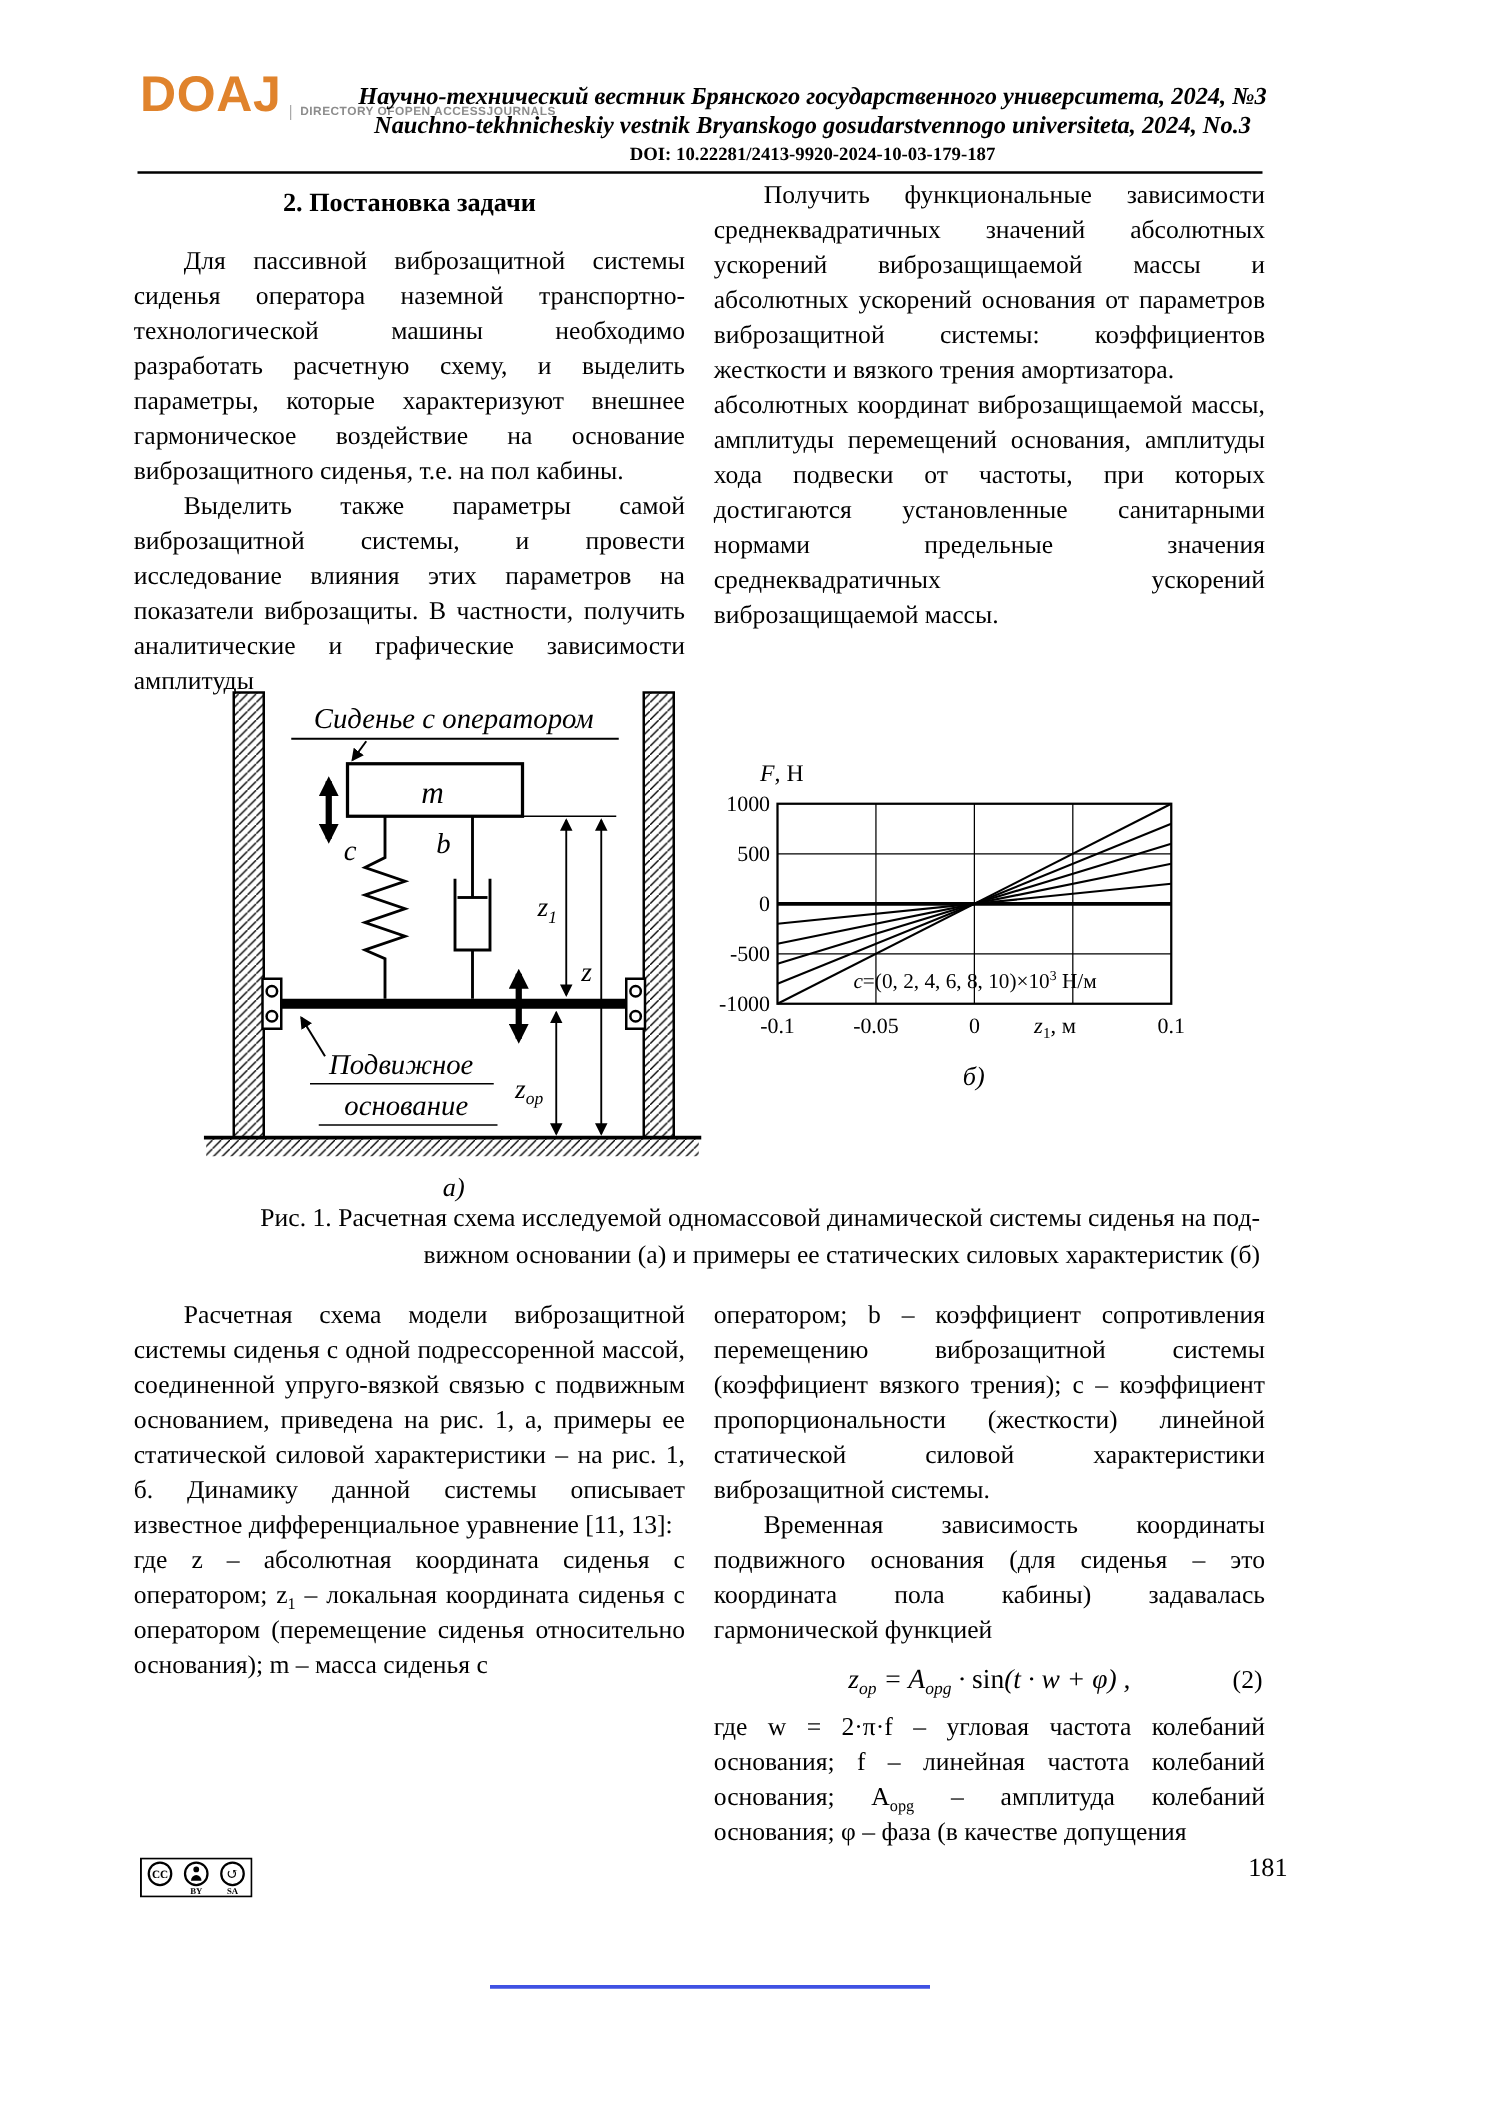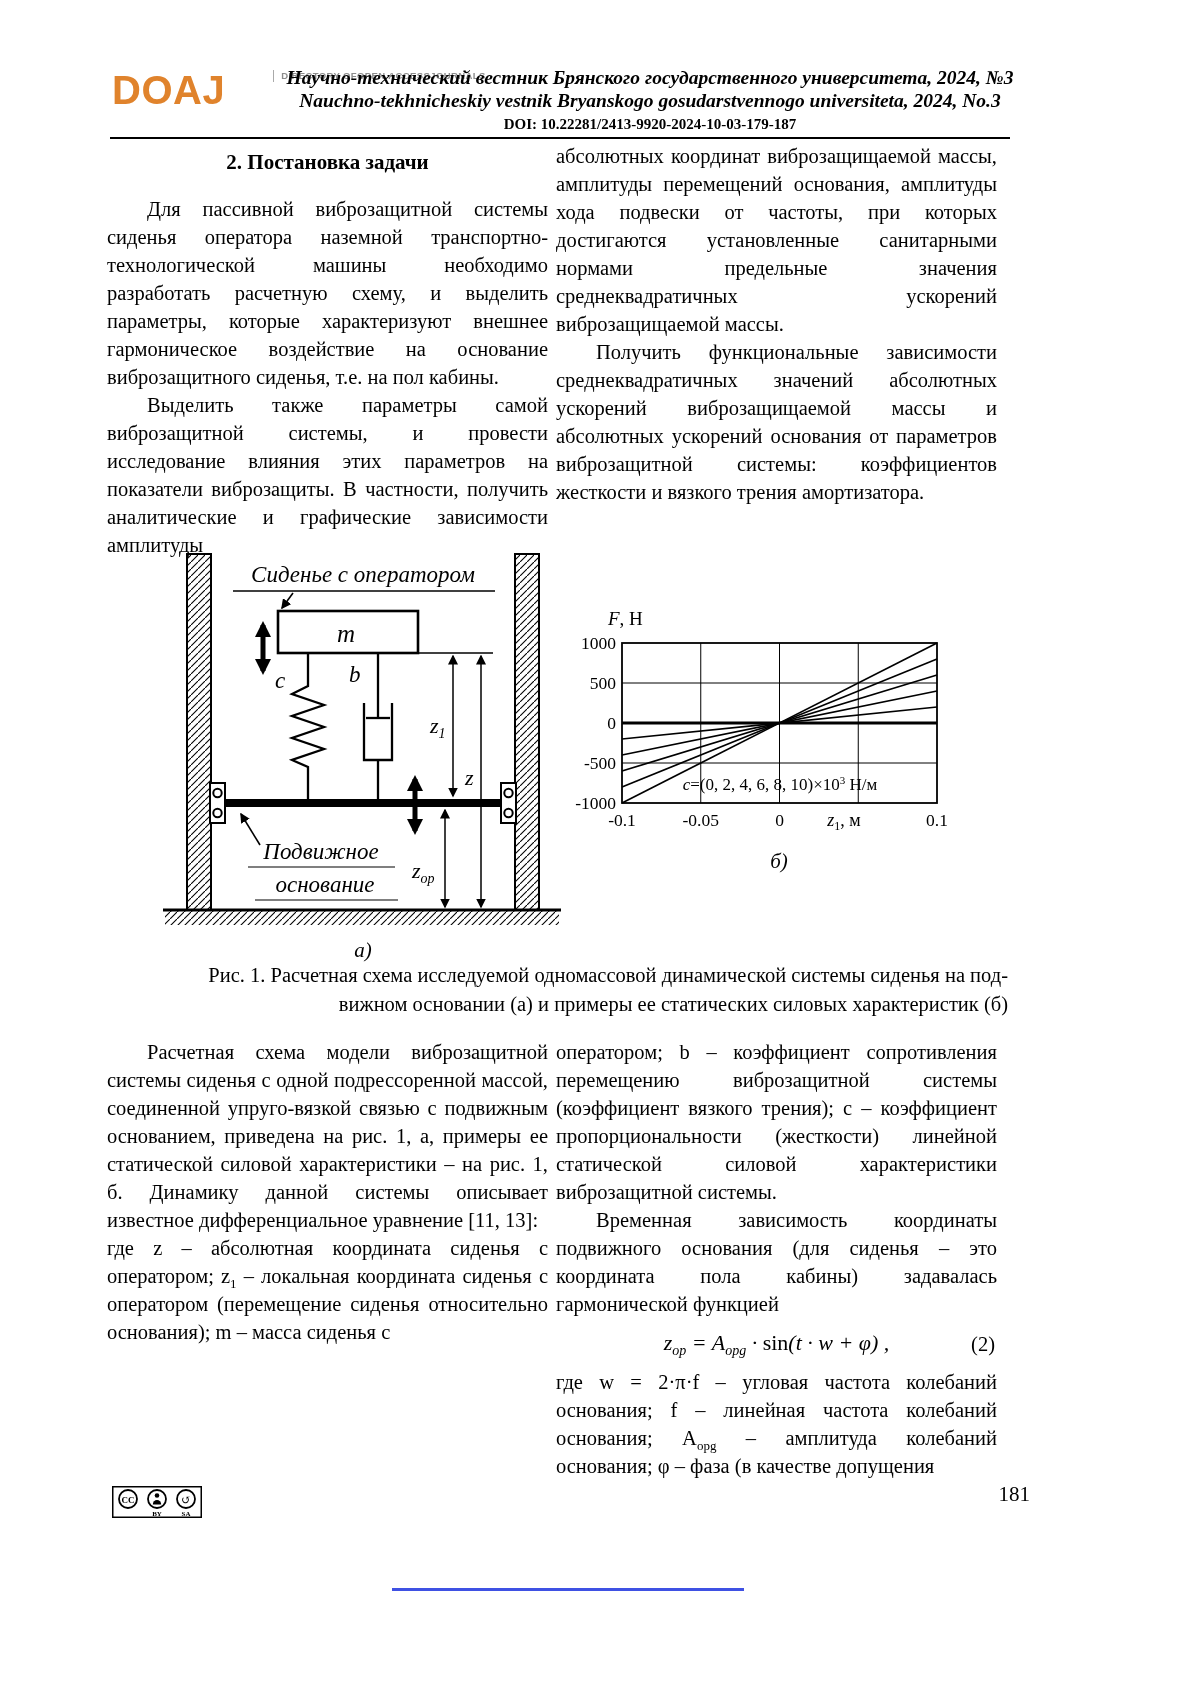--- a/index.html
+++ b/index.html
@@ -4,37 +4,37 @@
 <style>
   * { box-sizing: border-box; }
   html,body { margin:0; padding:0; background:#fff; }
   .page {
     position:relative; width:1200px; height:1697px; margin:0 auto;
     background:#fff; color:#000;
     font-family:"Liberation Serif","DejaVu Serif",serif;
     overflow:hidden;
   }
   
-  .logo { position:absolute; left:112px; top:70px; display:flex; align-items:flex-start;gap:41px; }
+  .logo { position:absolute; left:112px; top:56px; display:flex; align-items:flex-end; }
   .logo-doaj {
     font-family:"Liberation Sans","DejaVu Sans",sans-serif; font-weight:bold;
     font-size:40px; line-height:1; color:var(--doaj-orange,#E0832C); letter-spacing:.5px;
   }
   .logo-sub {
     display:flex; margin-left:7px; padding-left:7px;
     border-left:1.5px solid #aaa;
     font-family:"Liberation Sans","DejaVu Sans",sans-serif; font-size:9.5px; font-weight:bold;
     color:var(--logo-gray,#8C8C8C); letter-spacing:.4px; line-height:1.25;
   }
   .header-text { position:absolute; left:280px; top:66px; width:740px; text-align:center; }
   .hline { font-size:19.5px; font-weight:bold; font-style:italic; line-height:23px; white-space:nowrap; }
   .hdoi  { font-size:15px;  font-weight:bold; line-height:24px; white-space:nowrap; }
   .header-rule { position:absolute; left:110px; top:137px; width:900px; border-top:2.5px solid #000; }
   
-  .two-col { position:absolute; display:flex; gap:8px; }
+  .two-col { position:absolute; display:flex; gap:23px; }
   #secA { left:107px; top:142px;  width:905px; }
   #secC { left:107px; top:1038px; width:905px; }
   .col { width:441px; }
   .sec-title { font-size:21px; font-weight:bold; text-align:center; margin:8px 0 20px; }
   p.body { font-size:20.5px; line-height:28px; text-align:justify; margin:0; }
   p.ind { text-indent:40px; }
   sub.sb { font-size:13px; line-height:0; }
   .equation { position:relative; font-size:22px; font-style:italic; text-align:center; margin:10px 0; line-height:30px; }
   .equation sub.sb { font-size:14px; }
   .equation .eq-num { position:absolute; right:2px; top:1px; font-style:normal; font-size:20.5px; }
@@ -70,22 +70,22 @@
   </div>
   <div class="header-rule"></div>
 
   <div class="two-col" id="secA">
     <div class="col">
       <div class="sec-title">2. Постановка задачи</div>
       <p class="body ind">Для пассивной виброзащитной системы сиденья оператора наземной транспортно-технологической машины необходимо разработать расчетную схему, и выделить параметры, которые характеризуют внешнее гармоническое воздействие на основание виброзащитного сиденья, т.е. на пол кабины.</p>
       <p class="body ind">Выделить также параметры самой виброзащитной системы, и провести исследование влияния этих параметров на показатели виброзащиты. В частности, получить аналитические и графические зависимости амплитуды</p>
     </div>
     <div class="col">
+      <p class="body ind">Получить функциональные зависимости среднеквадратичных значений абсолютных ускорений виброзащищаемой массы и абсолютных ускорений основания от параметров виброзащитной системы: коэффициентов жесткости и вязкого трения амортизатора.</p>
       <p class="body">абсолютных координат виброзащищаемой массы, амплитуды перемещений основания, амплитуды хода подвески от частоты, при которых достигаются установленные санитарными нормами предельные значения среднеквадратичных ускорений виброзащищаемой массы.</p>
-      <p class="body ind">Получить функциональные зависимости среднеквадратичных значений абсолютных ускорений виброзащищаемой массы и абсолютных ускорений основания от параметров виброзащитной системы: коэффициентов жесткости и вязкого трения амортизатора.</p>
     </div>
   </div>
 
   <svg class="figure-schematic" width="400" height="420" viewBox="0 0 400 420">
     <defs>
       <pattern id="hatch" patternUnits="userSpaceOnUse" width="7" height="7">
         <path d="M-1,8 L8,-1" stroke="#000" stroke-width="1.1"></path>
       </pattern>
       <marker id="arr" viewBox="0 0 10 10" refX="8.5" refY="5" markerWidth="10" markerHeight="10" orient="auto-start-reverse" markerUnits="userSpaceOnUse">
         <path d="M0,0 L10,5 L0,10 z" fill="#000"></path>

